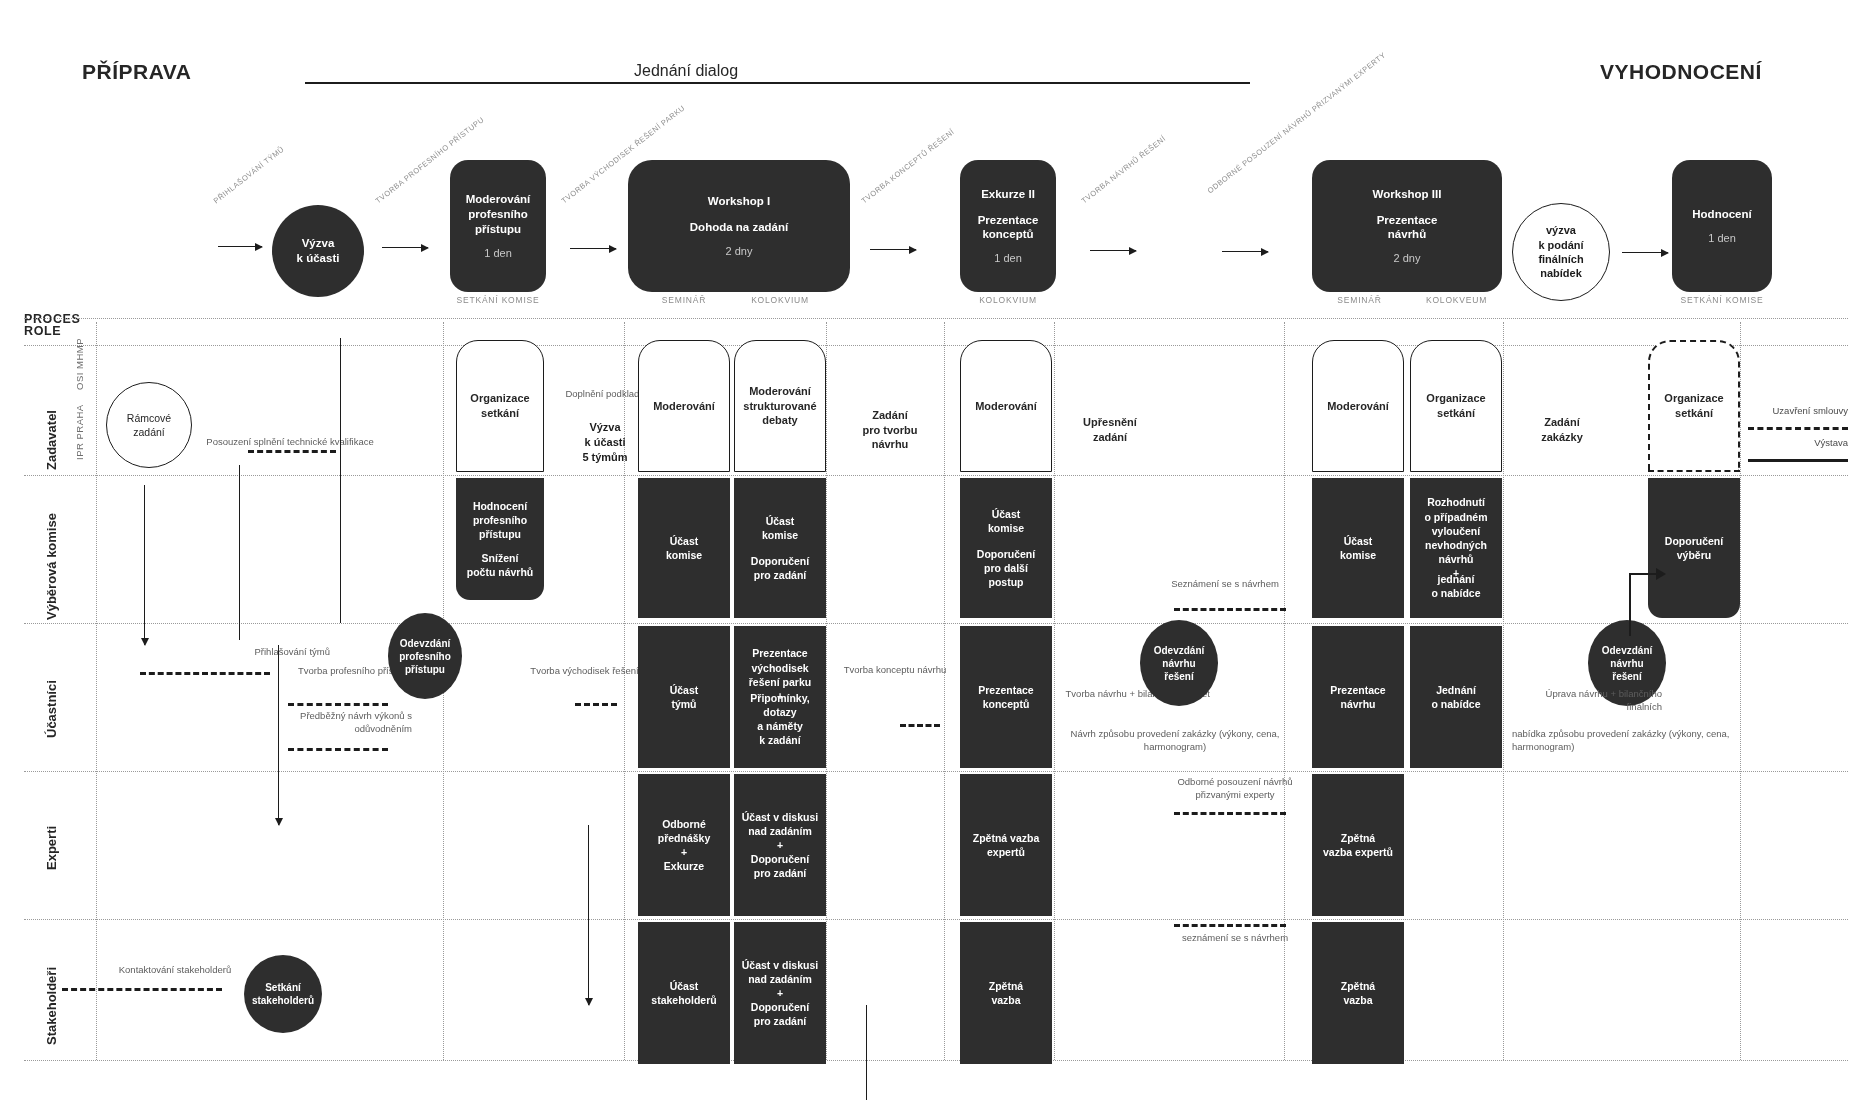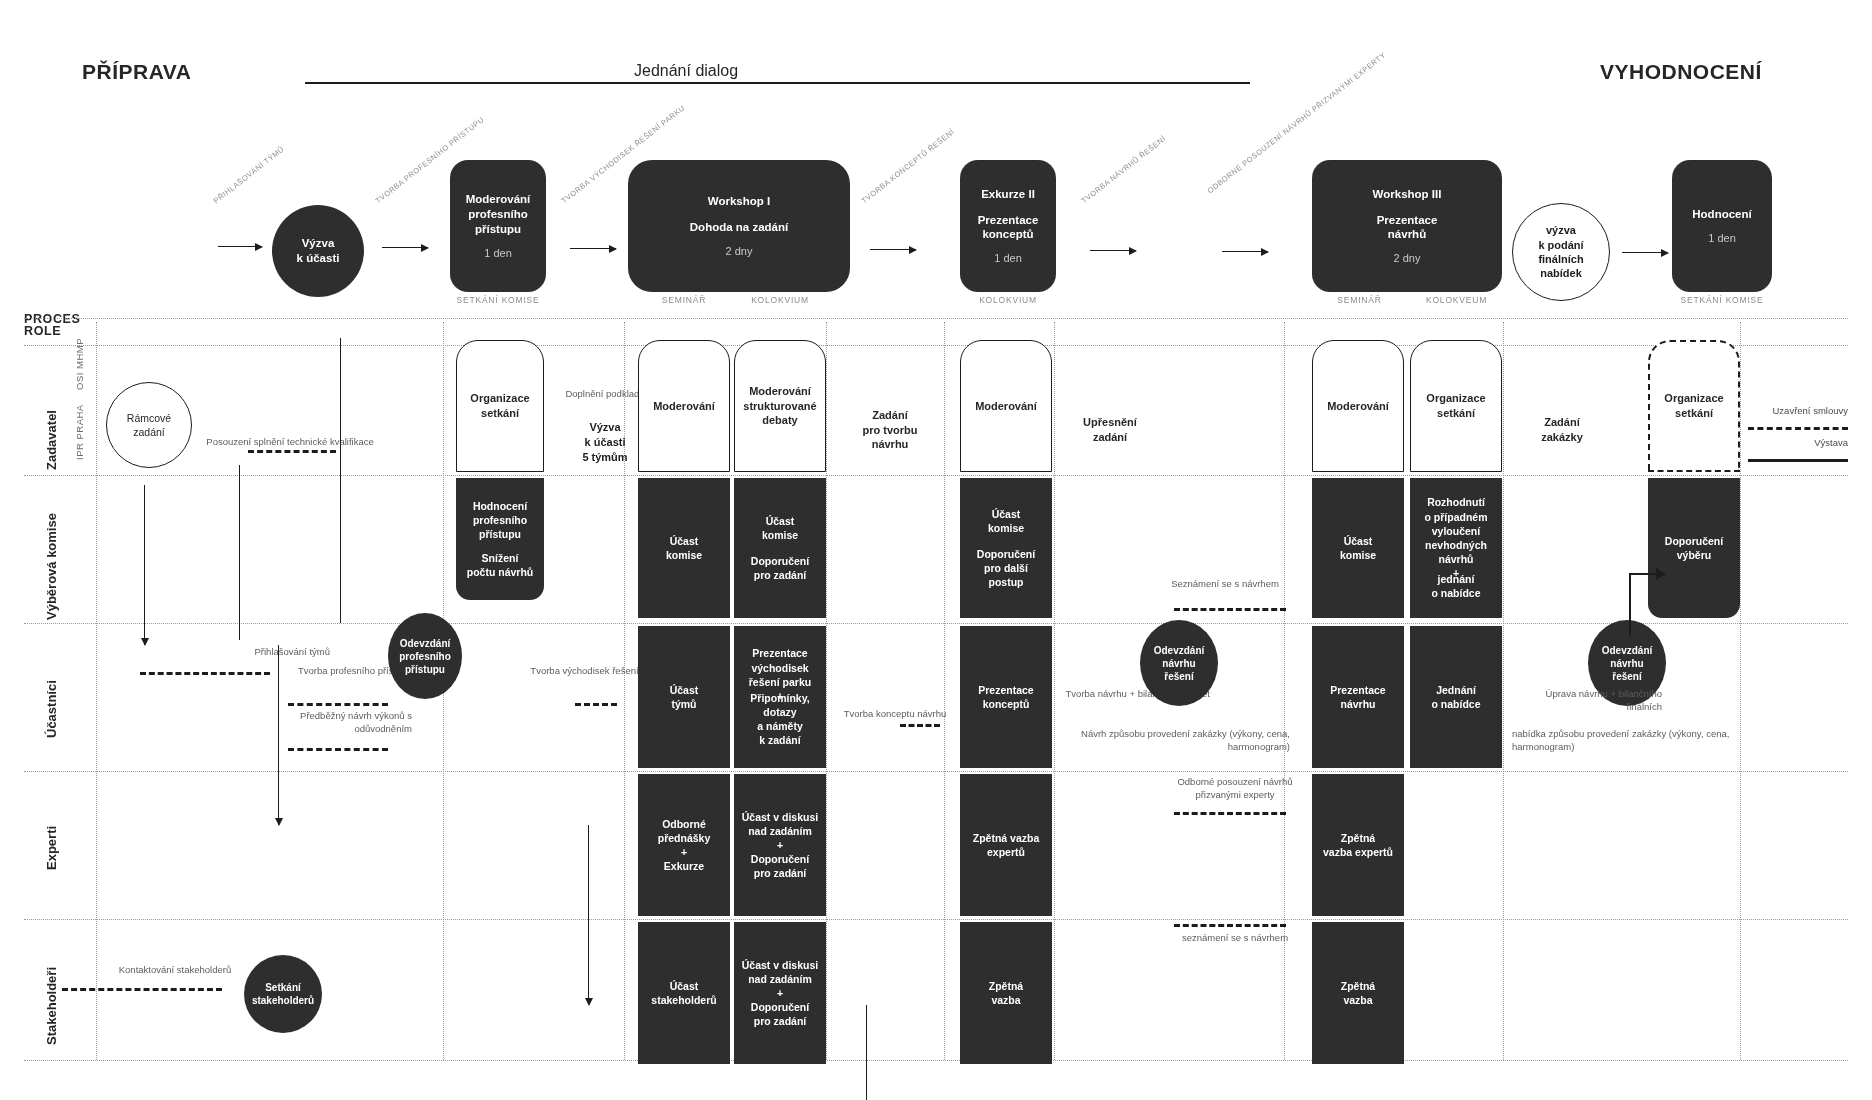--- a/index.html
+++ b/index.html
@@ -346,32 +346,32 @@
 východisek
 řešení parku</span>
     <span style="height:2px;">+</span>
     <span style="white-space:pre-line;">Připomínky,
 dotazy
 a náměty
 k zadání</span>
   </div>
 
   <div class="abs arrow-down" style="left:866px;top:478px;height:180px;"></div>
-  <div class="abs note" style="left:830px;top:708px;width:130px;">Tvorba
+  <div class="abs note" style="left:830px;top:664px;width:130px;">Tvorba
 konceptu návrhu</div>
   <div class="abs hline-dash" style="left:900px;top:724px;width:40px;"></div>
 
   <div class="abs cell-dark" style="left:960px;top:626px;width:92px;height:142px;">
     <span style="white-space:pre-line;">Prezentace
 konceptů</span>
   </div>
 
   <div class="abs note" style="left:1060px;top:688px;width:150px;text-align:right;">Tvorba  návrhu
 + bilanční propočet</div>
-  <div class="abs note" style="left:1060px;top:728px;width:230px;text-align:right;">Návrh způsobu provedení zakázky
+  <div class="abs note" style="left:1060px;top:728px;width:230px;text-align:center;">Návrh způsobu provedení zakázky
 (výkony, cena, harmonogram)</div>
 
   <div class="abs oval-dark" style="left:1140px;top:620px;width:78px;height:86px;">
     <span style="white-space:pre-line;">Odevzdání
 návrhu
 řešení</span>
   </div>
 
   <div class="abs cell-dark" style="left:1312px;top:626px;width:92px;height:142px;">
     <span style="white-space:pre-line;">Prezentace

